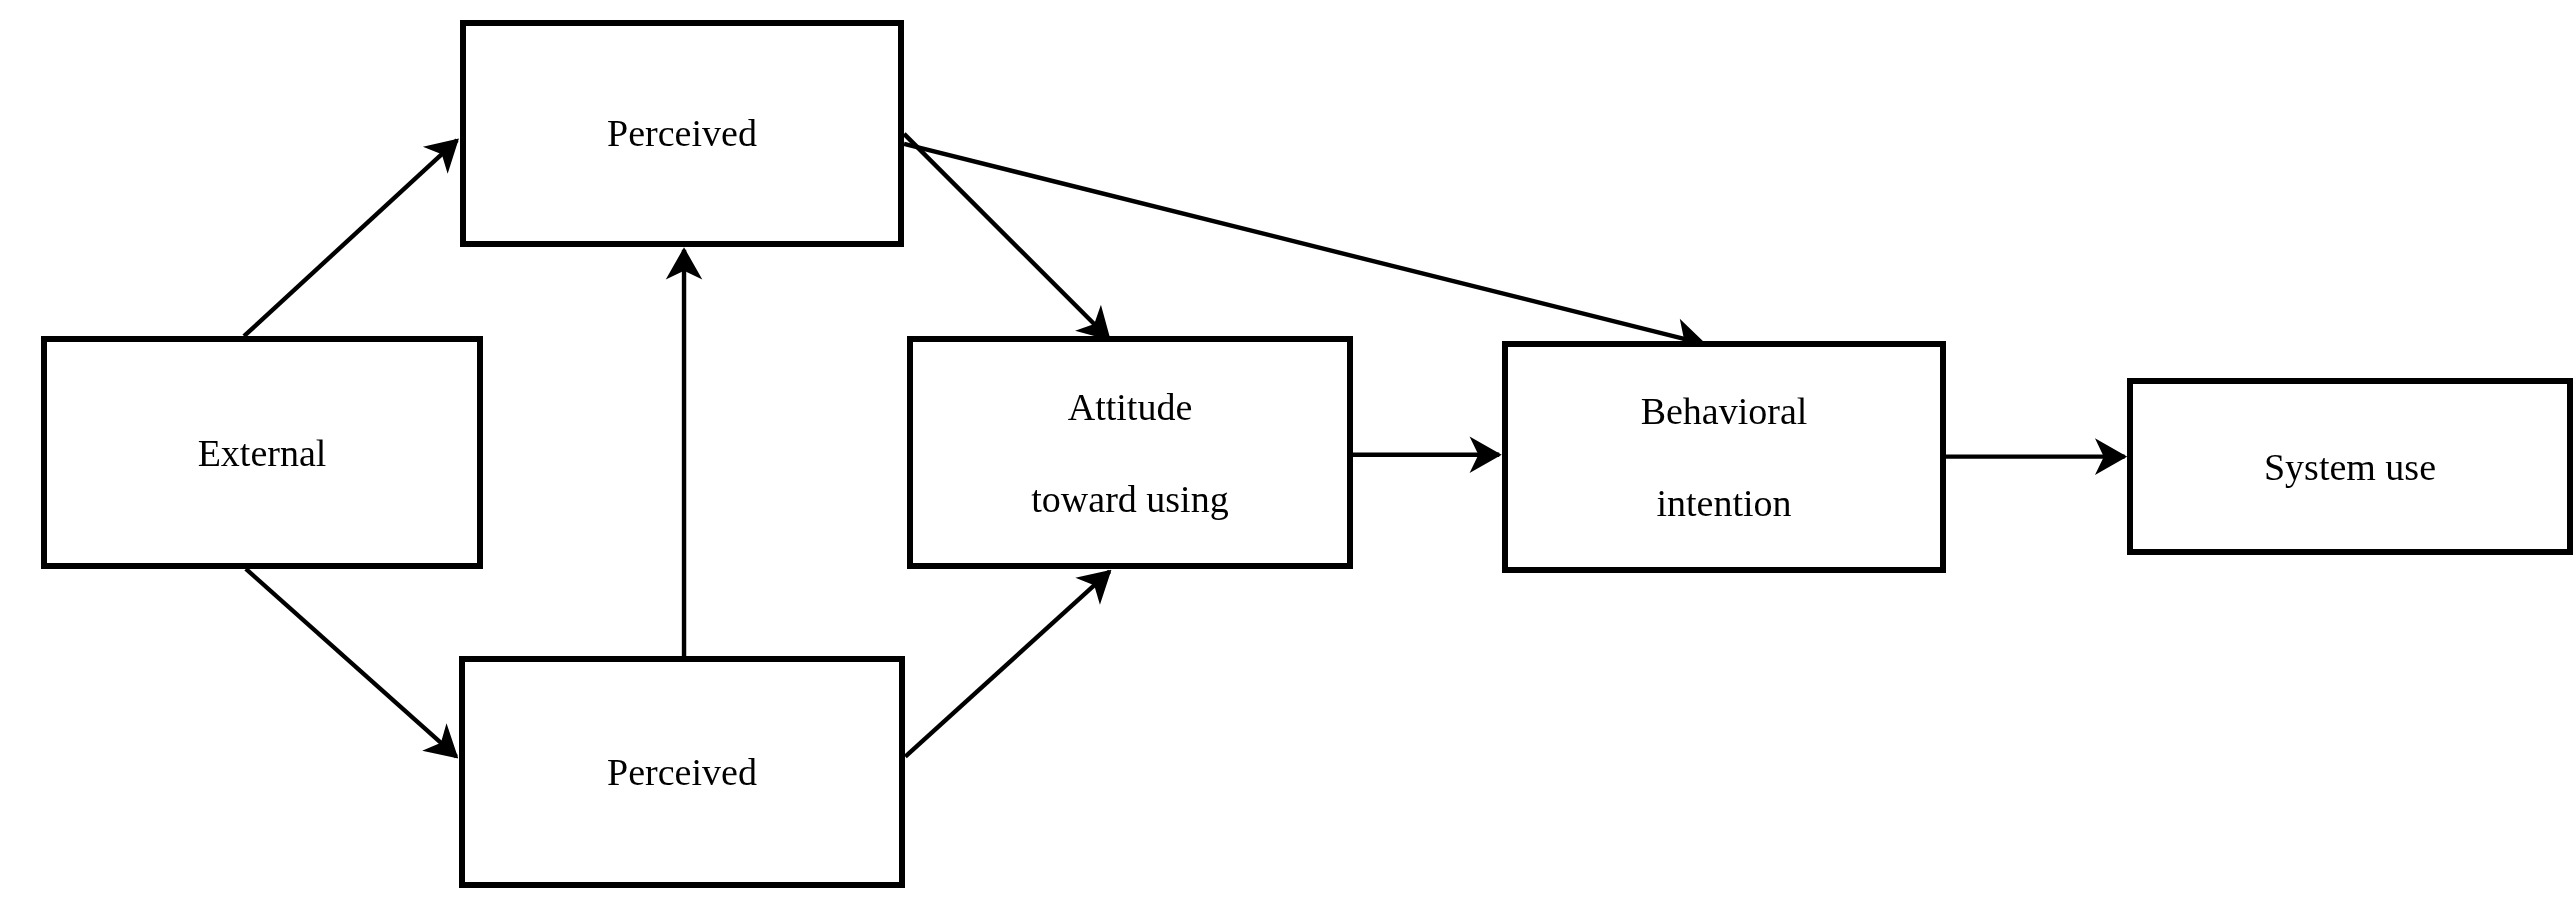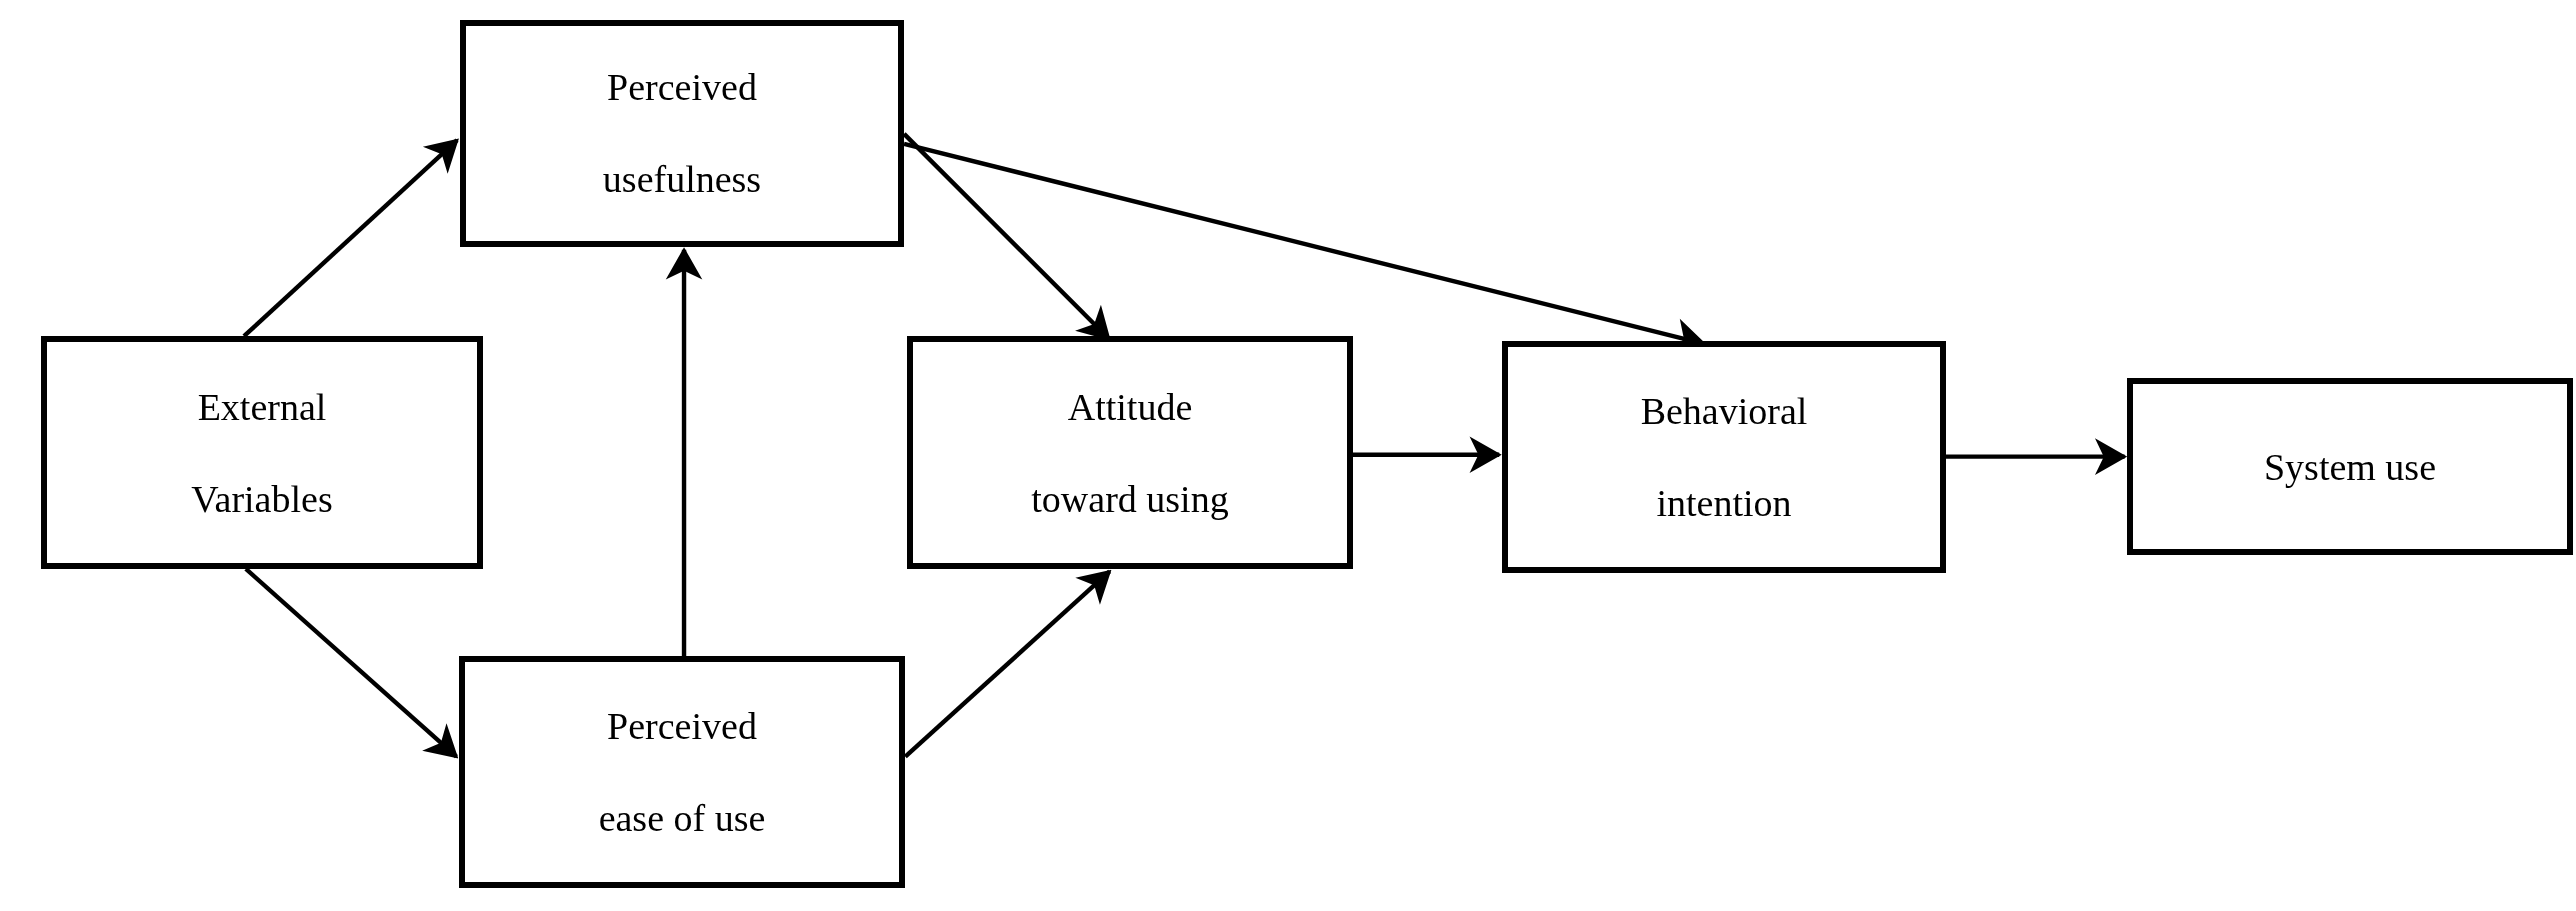--- a/index.html
+++ b/index.html
@@ -60,31 +60,28 @@
     <line x1="1085" y1="1041" x2="1085" y2="396" marker-end="url(#arrowhead)"></line>
     <line x1="1436" y1="1200" x2="1760" y2="906" marker-end="url(#arrowhead)"></line>
     <line x1="1434" y1="212" x2="1759" y2="537" marker-end="url(#arrowhead)"></line>
     <line x1="1434" y1="228" x2="2703" y2="545" marker-end="url(#arrowhead)"></line>
     <line x1="2145" y1="721" x2="2378" y2="721" marker-end="url(#arrowhead)"></line>
     <line x1="3086" y1="724" x2="3370" y2="724" marker-end="url(#arrowhead)"></line>
   </svg>
 
   <div class="node" style="left:460px; top:19.5px; width:444px; height:227px;">
     <span>Perceived</span>
-    <span>usefulness</span>
   </div>
 
   <div class="node" style="left:41px; top:336px; width:442px; height:233px;">
     <span>External</span>
-    <span>Variables</span>
   </div>
 
   <div class="node" style="left:459px; top:656px; width:446px; height:232px;">
     <span>Perceived</span>
-    <span>ease of use</span>
   </div>
 
   <div class="node" style="left:907px; top:336px; width:446px; height:233px;">
     <span>Attitude</span>
     <span>toward using</span>
   </div>
 
   <div class="node" style="left:1502px; top:341px; width:444px; height:232px;">
     <span>Behavioral</span>
     <span>intention</span>

